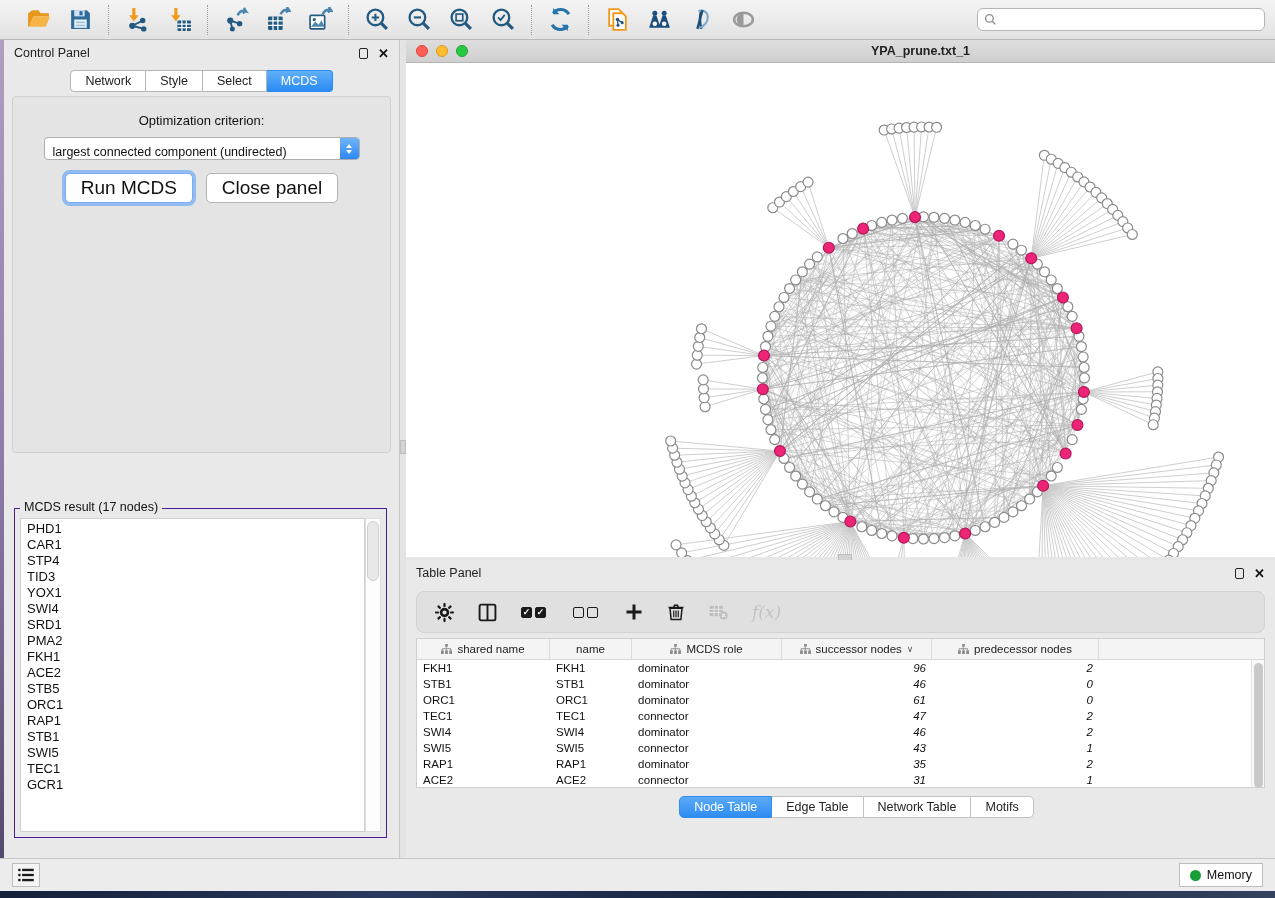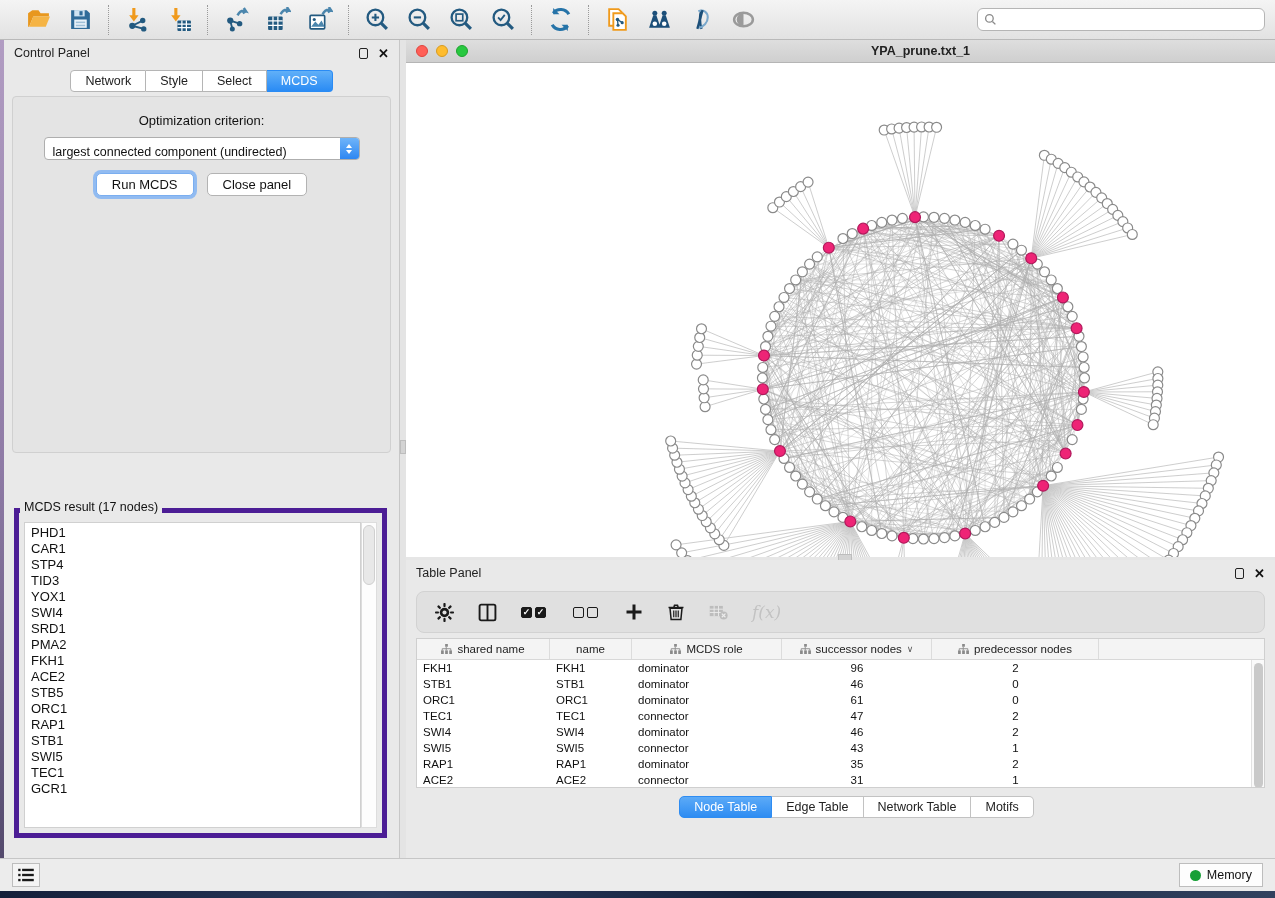--- a/index.html
+++ b/index.html
@@ -47,28 +47,28 @@
   #opt-label { text-align:center; font-size:13px; color:#111; margin-bottom:9px; }
   #opt-select { margin:0 auto; width:316px; height:23px; background:#fff; border:1px solid #aeaeae;
     border-radius:4px; display:flex; align-items:flex-end; cursor:pointer; }
   #opt-select .sel-text { flex:1; font-size:12.5px; padding:0 8px; color:#111; white-space:nowrap; }
   .stepper { width:19px; height:21px; border-radius:0 3px 3px 0;
     background:linear-gradient(#6fb4f9,#2e87f2); display:flex; flex-direction:column;
     align-items:center; justify-content:center; gap:2px; }
   .stepper .up { width:0;height:0;border-left:3.5px solid transparent;border-right:3.5px solid transparent;border-bottom:4.5px solid #fff; }
   .stepper .dn { width:0;height:0;border-left:3.5px solid transparent;border-right:3.5px solid transparent;border-top:4.5px solid #fff; }
   #cp-buttons { display:flex; justify-content:center; gap:13px; margin-top:13px; }
-  .cp-btn { font-size:13px; padding:3px 15px; background:#fff; border:1px solid #b3b3b3;
+  .cp-btn { font-size:19px; padding:3px 15px; background:#fff; border:1px solid #b3b3b3;
     border-radius:5px; color:#111; cursor:pointer; }
   .cp-btn.focused { box-shadow:0 0 0 3px rgba(90,160,250,.6); border-color:#7aaef0; }
 
   #mcds-group { position:absolute; left:10px; right:12px; top:468px; bottom:20px; }
   #mcds-legend { position:absolute; top:-8px; left:6px; background:#e9e9e9; padding:0 4px;
     font-size:12.5px; color:#111; z-index:2; }
-  #mcds-box { position:absolute; inset:0; border:5px solid #4c1d95; }
+  #mcds-box { position:absolute; inset:0; border:1px solid #4c1d95; }
   #mcds-list { position:absolute; left:5px; top:9px; right:21px; bottom:5px; background:#fff;
     border:1px solid #d0d0d0; overflow:hidden; font-size:13px; color:#111; padding:2px 0 0 6px; }
   .mcds-item { line-height:16px; }
   #mcds-scroll { position:absolute; right:5px; top:9px; width:16px; bottom:5px;
     background:#fdfdfd; border:1px solid #ddd; }
   #mcds-thumb { position:absolute; left:1px; right:1px; top:2px; height:60px;
     background:#e8e8e8; border:1px solid #cfcfcf; border-radius:7px; }
 
   
   #v-split { position:absolute; left:400px; top:40px; width:6px; height:818px; background:#e4e4e4; }
@@ -104,21 +104,21 @@
 
   #tp-table { position:absolute; left:10px; right:10px; top:78px; bottom:70px; background:#fff;
     border:1px solid #cfcfcf; overflow:hidden; }
   #tp-head { display:flex; height:21px; background:#f4f4f4; border-bottom:1px solid #d8d8d8; }
   .th { display:flex; align-items:center; justify-content:center; gap:5px; font-size:11.5px;
     color:#222; border-right:1px solid #dcdcdc; cursor:pointer; position:relative; }
   .th svg { width:11px; height:10px; flex:none; }
   .sort-arrow { font-size:9px; color:#555; }
   .tr { display:flex; height:16px; align-items:center; font-size:11.5px; color:#111; cursor:pointer; }
   .td { padding:0 6px; overflow:hidden; white-space:nowrap; }
-  .td.num { text-align:center; }
+  .td.num { text-align:right;font-style:italic; }
   #tp-scroll { position:absolute; right:0; top:21px; bottom:0; width:13px; background:#fafafa;
     border-left:1px solid #e2e2e2; }
   #tp-thumb { position:absolute; left:1.5px; width:9px; top:3px; height:125px;
     background:#c9c9c9; border-radius:5px; }
 
   #tp-tabs { position:absolute; left:0; right:0; bottom:40px; display:flex; justify-content:center; }
   .tp-tab { font-size:12.5px; padding:3px 14px; background:#fff; border:1px solid #c2c2c2;
     border-left:none; color:#222; cursor:pointer; }
   .tp-tab:first-child { border-left:1px solid #c2c2c2; border-radius:5px 0 0 5px;margin-left:32px; }
   .tp-tab:last-child { border-radius:0 5px 5px 0; }

